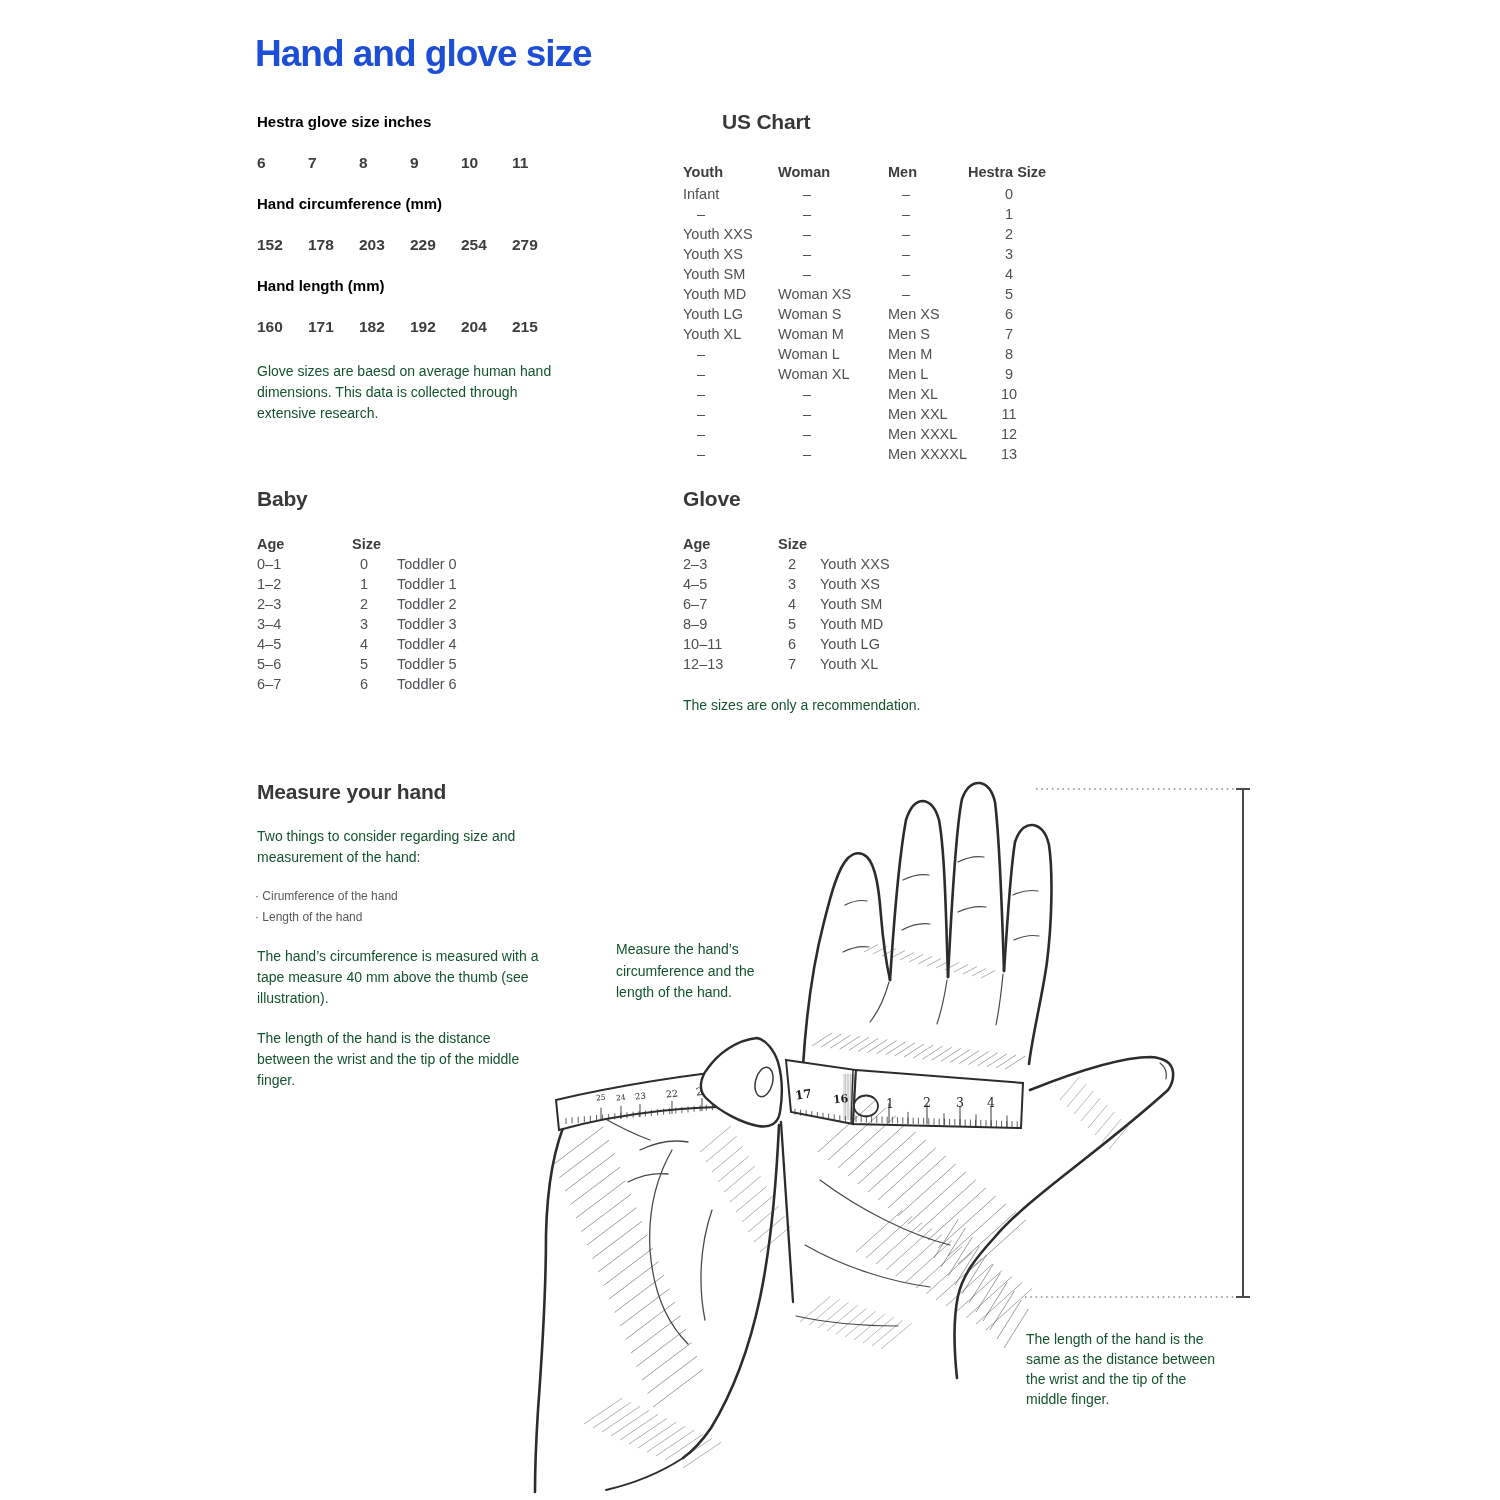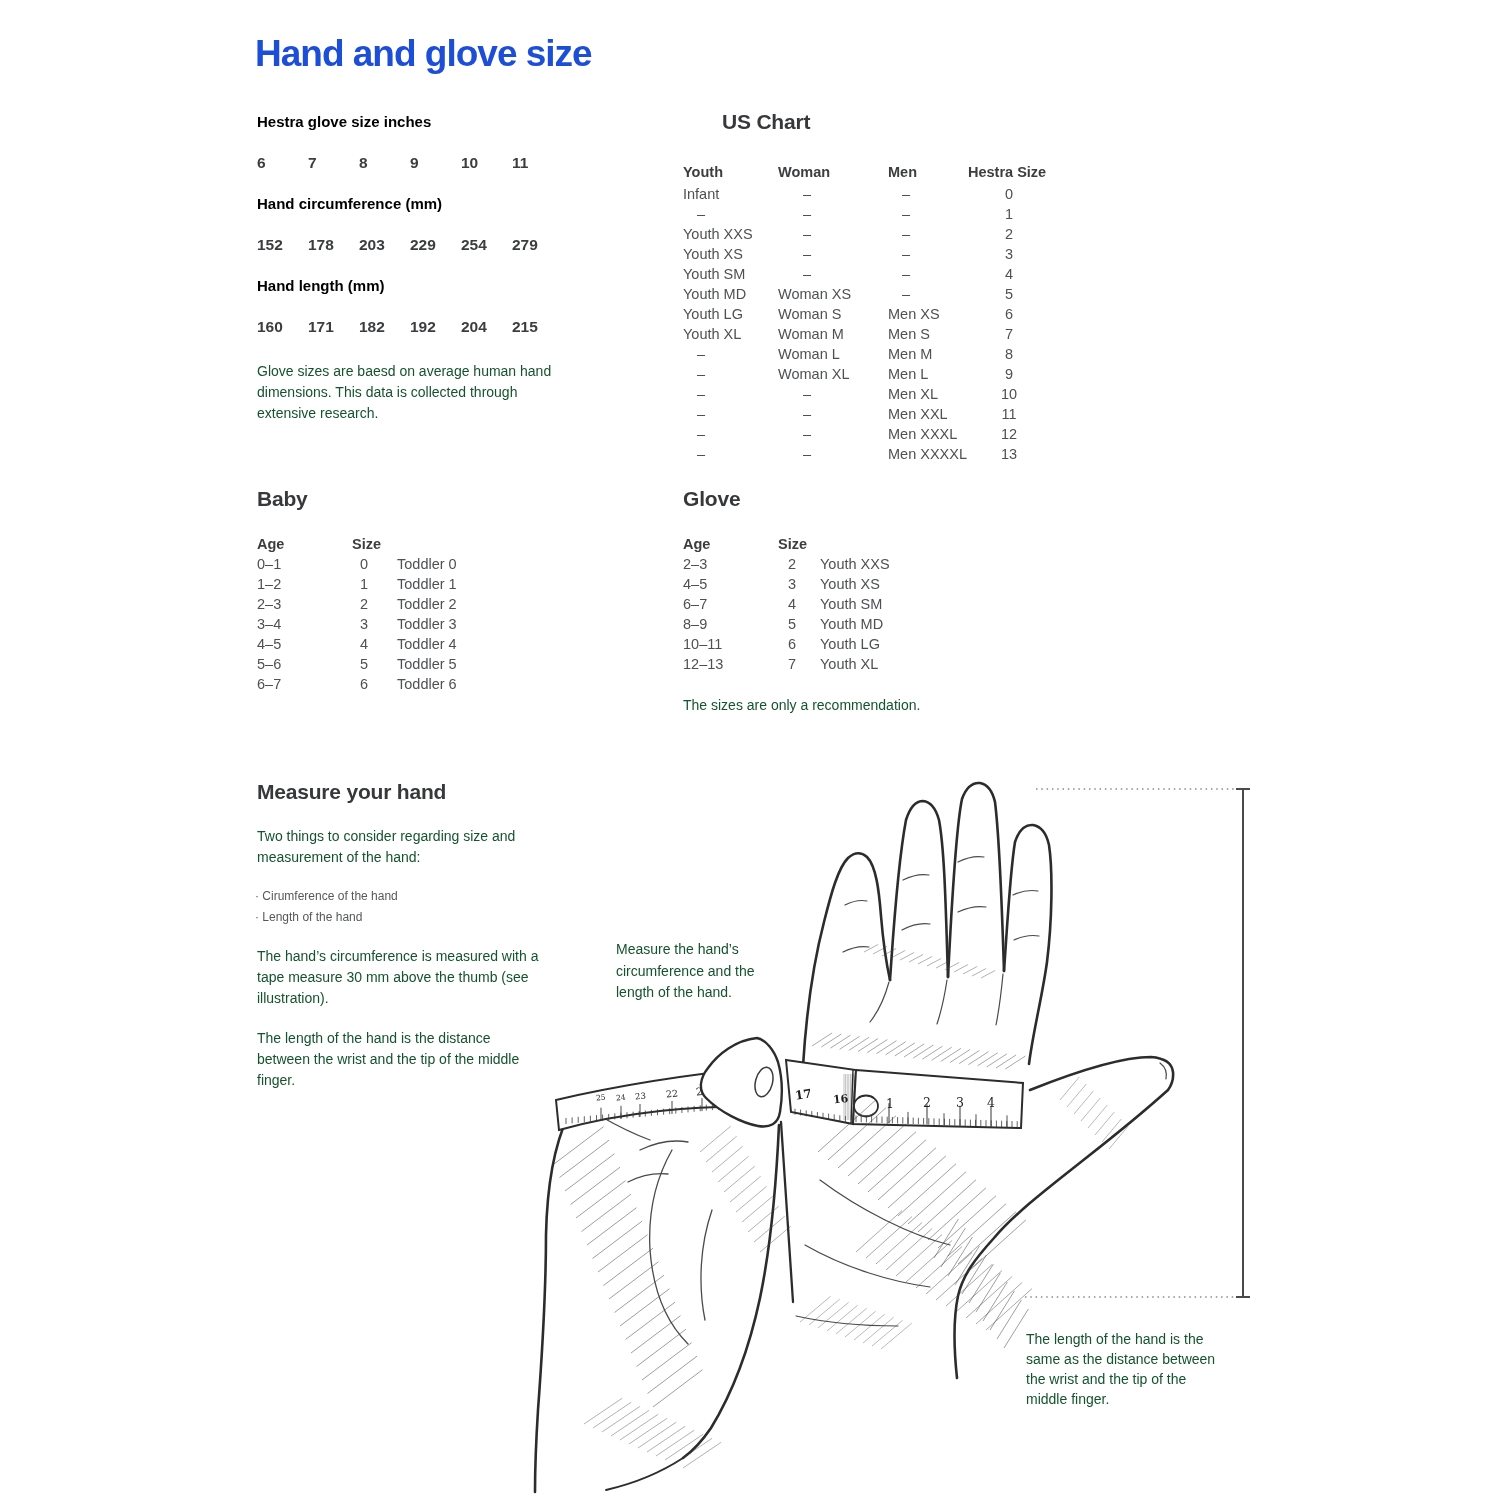--- a/index.html
+++ b/index.html
@@ -244,21 +244,21 @@
     </div>
   </div>
 <div class="abs para" style="left:683px;top:695px;width:300px">The sizes are only a recommendation.</div>
 
 <div class="abs h2" style="left:257px;top:780px">Measure your hand</div>
 <div class="abs para" style="left:257px;top:826px;width:300px">Two things to consider regarding size and measurement of the hand:</div>
 <div class="abs bullets" style="left:255px;top:886px;width:300px">
   <div>Cirumference of the hand</div>
   <div>Length of the hand</div>
 </div>
-<div class="abs para" style="left:257px;top:946px;width:286px">The hand’s circumference is measured with a tape measure 30 mm above the thumb (see illustration).</div>
+<div class="abs para" style="left:257px;top:946px;width:286px">The hand’s circumference is measured with a tape measure 40 mm above the thumb (see illustration).</div>
 <div class="abs para" style="left:257px;top:1028px;width:290px">The length of the hand is the distance between the wrist and the tip of the middle finger.</div>
 
 <svg class="abs" style="left:530px;top:760px" width="730" height="740" viewBox="530 760 730 740">
 
   <path fill="#ffffff" stroke="none" d="
     M 803,1066 C 806,1018 812,968 824,922 C 831,894 838,868 848,858 Q 858,849 867,857
     C 876,866 879,890 881,916 C 883,940 886,962 890,980
     C 893,938 897,868 906,820 Q 912,801 923,801 Q 934,802 939,820 C 945,852 946,920 948,977
     C 951,920 955,832 962,799 Q 968,782 980,783 Q 991,785 995,802 C 1000,842 1002,910 1004,971
     C 1007,930 1010,872 1015,842 Q 1021,824 1033,825 Q 1045,827 1049,845 C 1053,872 1052,922 1047,962

